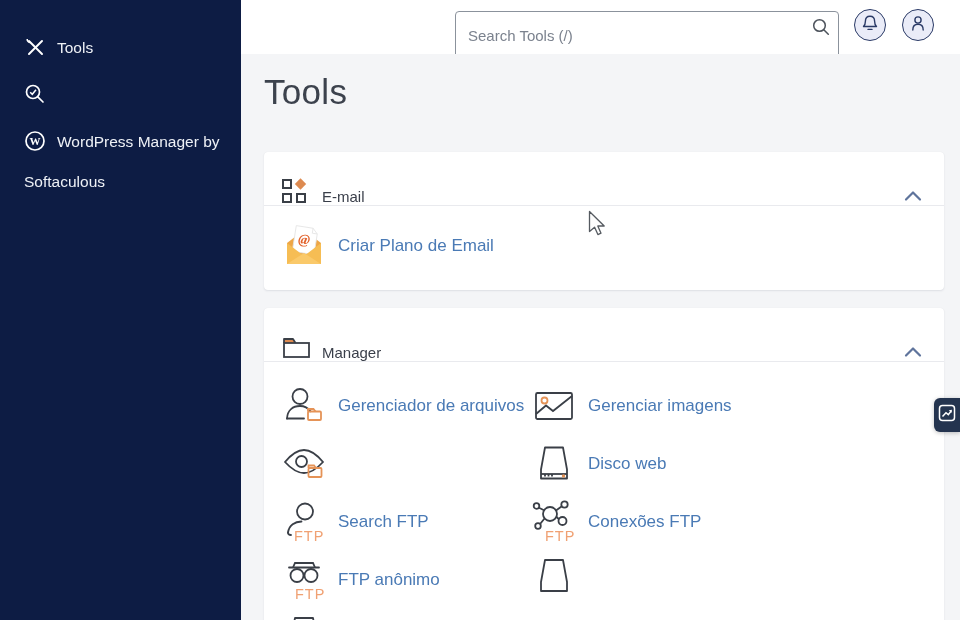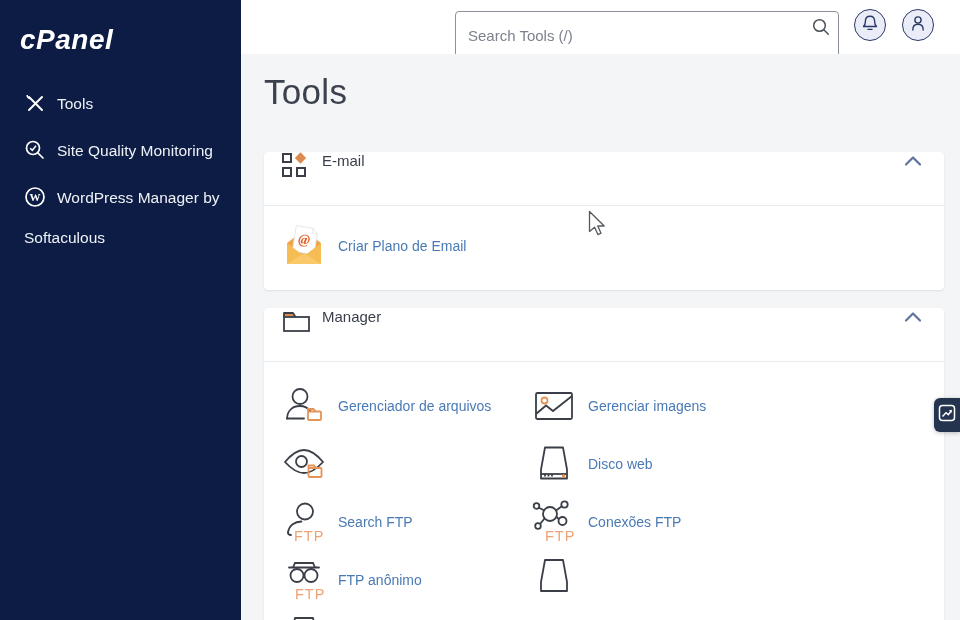--- a/index.html
+++ b/index.html
@@ -29,65 +29,64 @@
   .btn-bell{left:613px;} .btn-user{left:661px;}
 
   
   .content{position:absolute;top:54px;left:0;right:0;bottom:0;background:#f4f5f7;overflow:hidden;}
   .page-title{position:absolute;left:23px;top:18px;font-size:35px;font-weight:300;color:#3c424d;
               letter-spacing:.3px;}
   .card{position:absolute;left:23px;width:680px;background:#fff;border-radius:4px;
         box-shadow:0 1px 2px rgba(40,50,80,.10),0 0 1px rgba(0,0,0,.06);}
   .card-email{top:98px;height:138px;}
   .card-files{top:254px;height:420px;}
-  .card-header{height:54px;display:flex;align-items:flex-start;padding:0 20px 0 17px;
+  .card-header{height:54px;display:flex;align-items:flex-end;padding:0 20px 0 17px;
                border-bottom:1px solid #e9eaee;cursor:pointer;box-sizing:border-box;}
   .cat-icon{width:27px;height:27px;margin-right:14px;flex:none;}
   .card-title{font-size:15px;color:#3a3f4a;}
   .chevron{margin-left:auto;width:22px;height:18px;}
   .card-body{padding:17px 0 0 17px;}
   .grid{padding:21px 0 0 17px;display:grid;grid-template-columns:250px 1fr;row-gap:12px;}
   .tool-item{display:flex;align-items:center;height:46px;}
   .tool-icon{width:46px;height:46px;margin-right:11px;flex:none;}
-  .tool-label{font-size:14px;color:#4a7ab5;cursor:pointer;text-decoration:none;}
+  .tool-label{font-size:17px;color:#4a7ab5;cursor:pointer;text-decoration:none;}
   .ico{stroke:#3a3f47;fill:none;stroke-width:1.8;}
   .ico-or{stroke:#e59357;fill:none;stroke-width:1.8;}
   .ftp-txt{font-size:14.5px;fill:#f0a173;letter-spacing:1px;font-family:"Liberation Sans",sans-serif;}
 
   
   .float-btn{position:absolute;right:0;top:398px;width:26px;height:34px;background:#24344f;
              border-radius:6px 0 0 6px;display:flex;align-items:center;justify-content:center;
              cursor:pointer;box-shadow:0 1px 4px rgba(0,0,0,.25);}
   .cursor{position:absolute;left:588px;top:210px;pointer-events:none;}
 </style>
 </head>
 <body>
 
 <div class="stage">
 
   <div class="sidebar">
-    <div class="logo">cPanel</div>
     <div class="nav">
       <div class="nav-item">
         <span class="nav-icon">
           <svg width="22" height="22" viewBox="0 0 22 22">
             <path d="M5,5 L18,18" stroke="#fff" stroke-width="2" stroke-linecap="round" fill="none"></path>
             <path d="M18,5 L5,18" stroke="#fff" stroke-width="2" stroke-linecap="round" fill="none"></path>
             <path d="M3.2,3 a3.2,3.2 0 0 0 3.4,3.6" stroke="#fff" stroke-width="1.5" fill="none"></path>
           </svg>
         </span><span>Tools</span>
       </div>
       <div class="nav-item">
         <span class="nav-icon">
           <svg width="22" height="22" viewBox="0 0 22 22">
             <circle cx="9" cy="9" r="6.5" stroke="#fff" stroke-width="1.7" fill="none"></circle>
             <path d="M13.8,13.8 L19,19" stroke="#fff" stroke-width="1.7" stroke-linecap="round" fill="none"></path>
             <path d="M6.2,9.2 L8.3,11.3 L12,6.8" stroke="#fff" stroke-width="1.5" fill="none"></path>
           </svg>
-        </span><span>Site Quality Monitoring</span>
+        </span>
       </div>
       <div class="nav-item">
         <span class="nav-icon">
           <svg width="22" height="22" viewBox="0 0 22 22">
             <circle cx="11" cy="11" r="9" stroke="#fff" stroke-width="1.7" fill="none"></circle>
             <text x="11" y="15.2" text-anchor="middle" font-size="11" font-weight="bold" fill="#fff" font-family="Liberation Serif,serif">W</text>
           </svg>
         </span><span>WordPress Manager by Softaculous</span>
       </div>
     </div>

